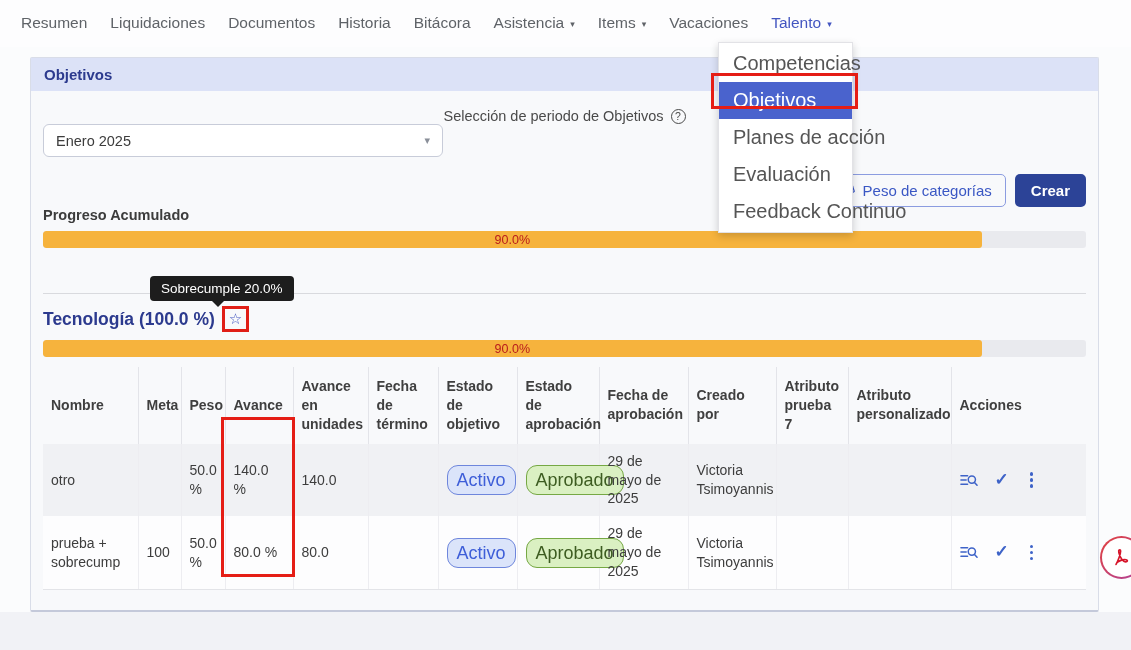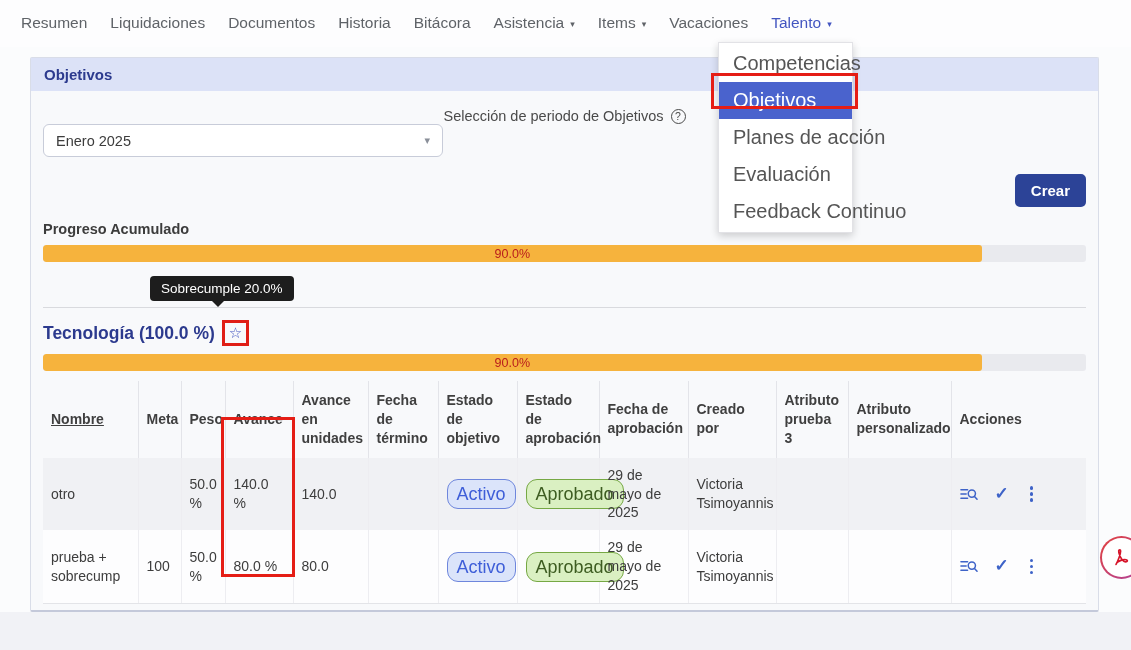--- a/index.html
+++ b/index.html
@@ -44,38 +44,38 @@
   .actions-row{ display:flex; justify-content:flex-end; gap:9px; margin-top:17px; height:33px; }
   .btn-outline{
     position:relative; border:1px solid #8b9ce0; background:transparent; color:#3a57c4;
     border-radius:5px; font-size:15px; font-family:inherit; padding:0 13px 0 46px; display:flex; align-items:center; cursor:pointer;
   }
   .btn-outline .scale-ic{ position:absolute; left:22px; top:7px; }
   .btn-primary{
     background:#2c4397; color:#fff; border:none; border-radius:5px; font-size:15px; font-weight:600;
     font-family:inherit; padding:0 16px; cursor:pointer;
   }
-  .progress-label{ margin-top:14px; font-weight:bold; font-size:14.5px; color:#3c3c3c; }
+  .progress-label{ margin-top:0; font-weight:bold; font-size:14.5px; color:#3c3c3c; }
   .progress-track{ margin-top:8px; height:17px; background:#e9eaee; border-radius:3px; overflow:hidden; width:100%; }
   .progress-fill{
     height:100%; background:#f6b33d; border-radius:3px; color:#b91c1c; font-size:12.5px;
     display:flex; align-items:center; justify-content:center;
   }
   .divider{ border:none; border-top:1px solid #d9dade; margin-top:45px; }
   .category-row{ margin-top:12px; display:flex; align-items:center; gap:7px; font-size:17.5px; font-weight:600; color:#2c3a8e; }
   .star-box{ border:3px solid #e01e16; padding:1px 4px; display:flex; align-items:center; }
   .star-glyph{ font-size:15px; color:#4356c0; font-weight:normal; cursor:pointer; }
   .bar2{ margin-top:8px; }
   
   .obj-table{ margin-top:10px; width:100%; border-collapse:collapse; table-layout:fixed; font-size:14px; color:#3d3d3d; }
   .obj-table th{
     font-weight:bold; text-align:left; vertical-align:middle; padding:10px 8px; height:76px;
     border-left:1px solid #e3e4e9; line-height:1.35; color:#3f3f3f;
   }
-  .obj-table th:first-child{ border-left:none;text-decoration:underline; }
+  .obj-table th:first-child{ border-left:none; }
   .obj-table td{ padding:8px 8px; vertical-align:middle; height:54px; line-height:1.35; border-left:1px solid #ededf1; }
   .obj-table td:first-child{ border-left:none; }
   .obj-table tbody tr:nth-child(1){ background:#f0f1f4; }
   .obj-table tbody tr:nth-child(2){ background:#fdfdfe; }
   .obj-table tbody tr:last-child td{ border-bottom:1px solid #e3e4e8; }
   .pill{ display:inline-block; padding:2px 9px; border-radius:11px; font-size:18px; white-space:nowrap; }
   .pill-active{ background:#dbe4fa; border:1px solid #6e86dc; color:#3e5ed8; }
   .pill-approved{ background:#daf0c2; border:1px solid #76a844; color:#3d5c21; }
   .actions-cell{ display:flex; align-items:center; gap:17px; }
   .action-ic{ cursor:pointer; display:flex; align-items:center; }
@@ -156,20 +156,32 @@
       <span>Selección de periodo de Objetivos</span>
       <span class="help-circle">?</span>
     </div>
 
     <div class="select-box">
       <span>Enero 2025</span>
       <span class="select-caret">▾</span>
     </div>
 
     <div class="actions-row">
+      <button class="btn-outline">
+        <span class="scale-ic">
+          <svg width="17" height="17" viewBox="0 0 20 20" fill="none" stroke="#3a57c4" stroke-width="1.5" stroke-linecap="round">
+            <line x1="10" y1="3" x2="10" y2="16"></line>
+              <line x1="4" y1="5" x2="16" y2="5"></line>
+            <path d="M2 11 L4 5 L6 11 A2.2 2.2 0 0 1 2 11"></path>
+            <path d="M14 11 L16 5 L18 11 A2.2 2.2 0 0 1 14 11"></path>
+            <line x1="7" y1="16.5" x2="13" y2="16.5"></line>
+          </svg>
+        </span>
+        <span>Peso de categorías</span>
+      </button>
       <button class="btn-primary">Crear</button>
     </div>
 
     <div class="progress-label">Progreso Acumulado</div>
     <div class="progress-track">
       <div class="progress-fill" style="width: 90%;">
         <span>90.0%</span>
       </div>
     </div>
 
@@ -209,21 +221,21 @@
           <th>Nombre</th>
           <th>Meta</th>
           <th>Peso</th>
           <th>Avance</th>
           <th>Avance en unidades</th>
           <th>Fecha de término</th>
           <th>Estado de objetivo</th>
           <th>Estado de aprobación</th>
           <th>Fecha de aprobación</th>
           <th>Creado por</th>
-          <th>Atributo prueba 3</th>
+          <th>Atributo prueba 7</th>
           <th>Atributo personalizado</th>
           <th>Acciones</th>
         </tr>
       </thead>
       <tbody>
         <tr>
           <td>otro</td>
           <td></td>
           <td>50.0 %</td>
           <td>140.0 %</td>

